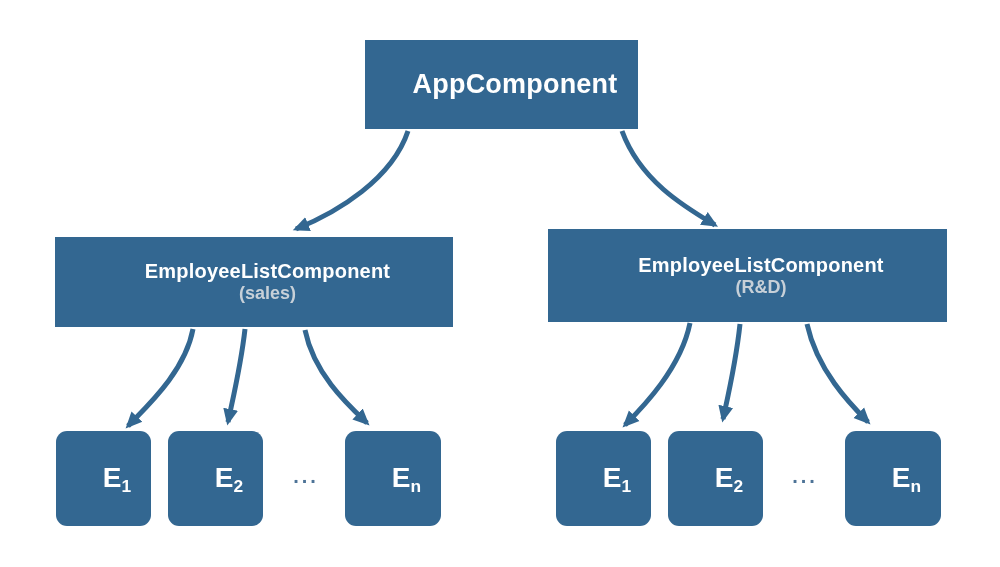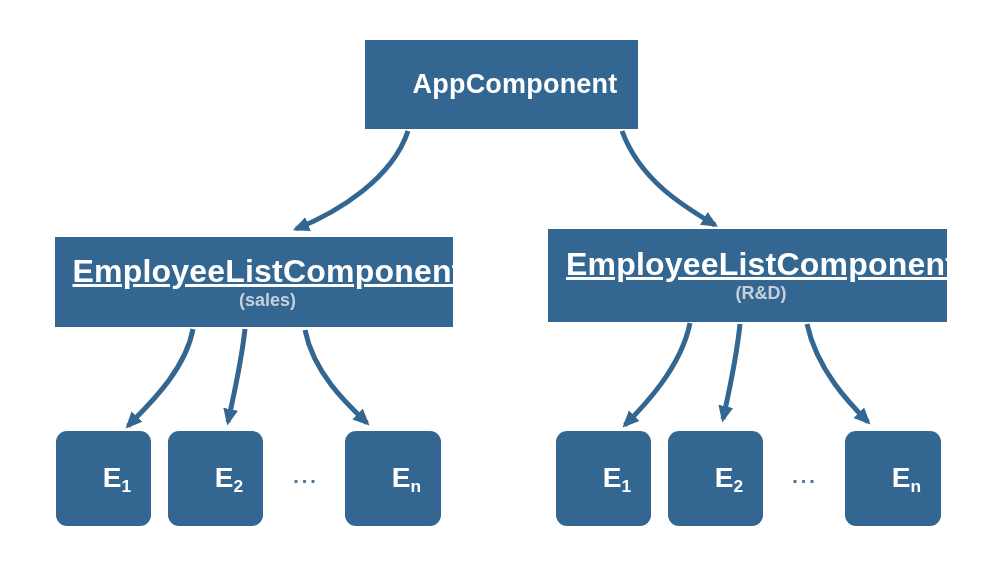--- a/index.html
+++ b/index.html
@@ -49,21 +49,21 @@
   .node .label {
     font-weight: 700;
     color: var(--node-text);
     line-height: 1.1;
     letter-spacing: 0.2px;
   }
 
   .node-root   { left: 365px; top: 40px;  width: 273px; height: 89px; }
   .node-root .label { font-size: 27px; }
 
-  .node-parent .label { font-size: 32px; text-decoration: underline; }
+  .node-parent .label { font-size: 20px; }
   .node-parent .sublabel {
     font-weight: 700;
     font-size: 18px;
     color: var(--sublabel-text);
     margin-top: 2px;
     line-height: 1.1;
   }
   .node-sales  { left: 55px;  top: 237px; width: 398px; height: 90px; }
   .node-rd     { left: 548px; top: 229px; width: 399px; height: 93px; }
 

